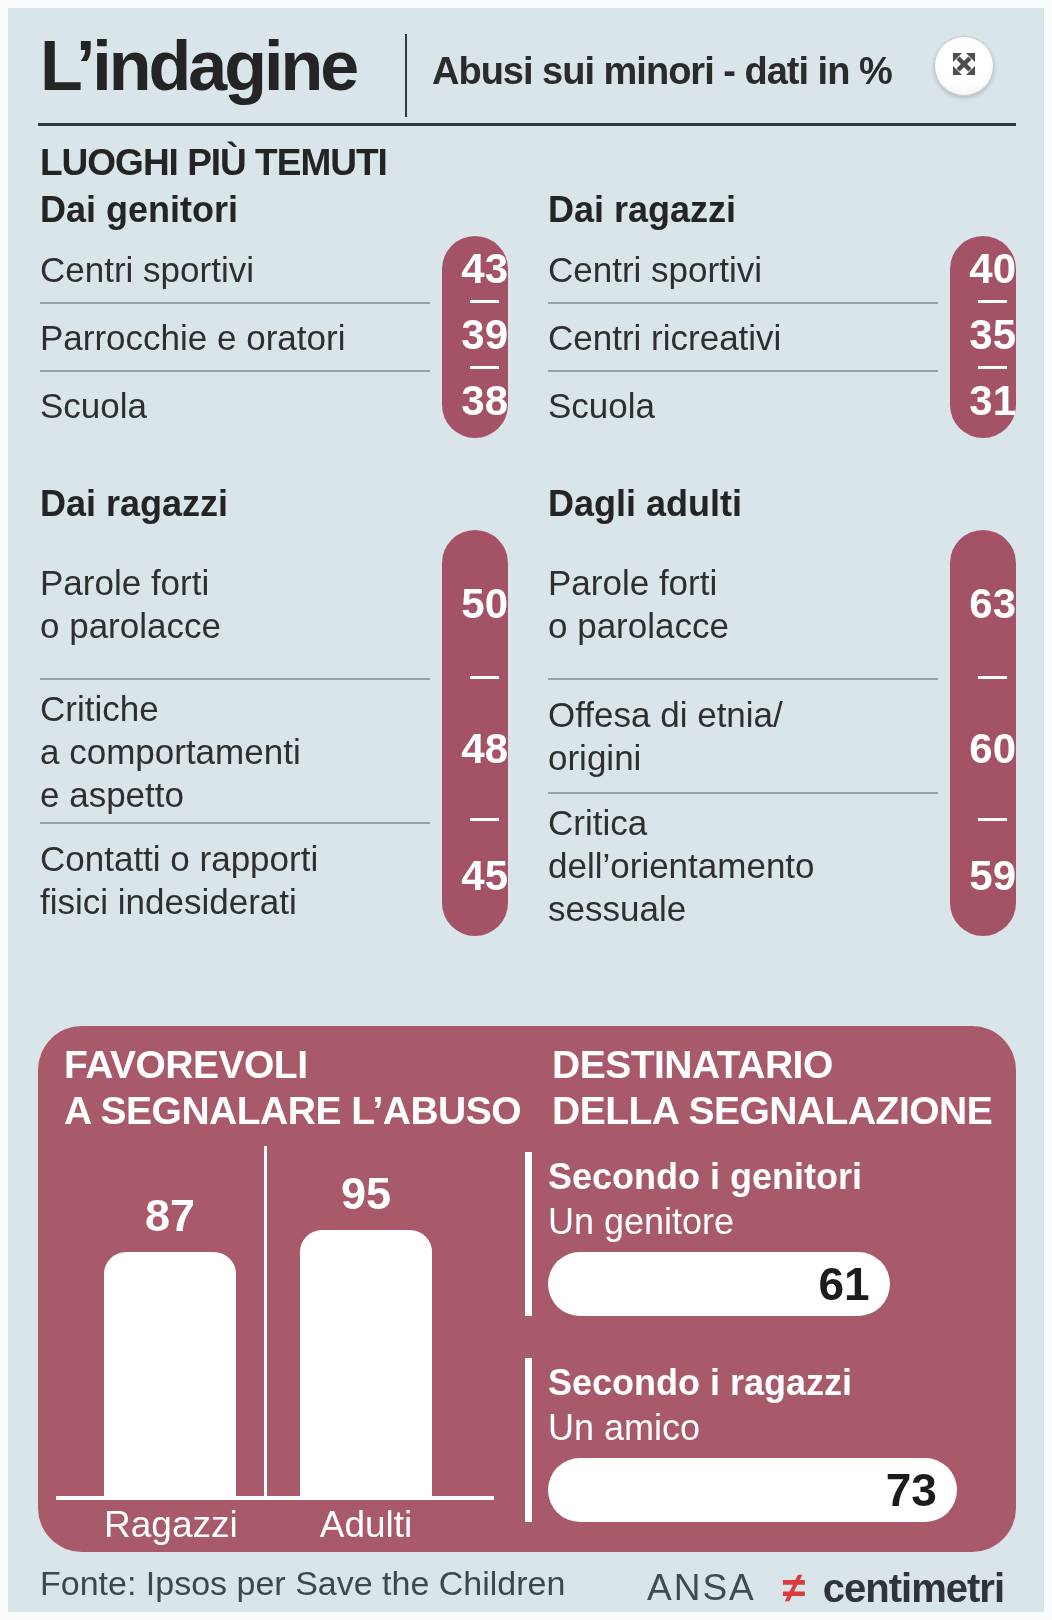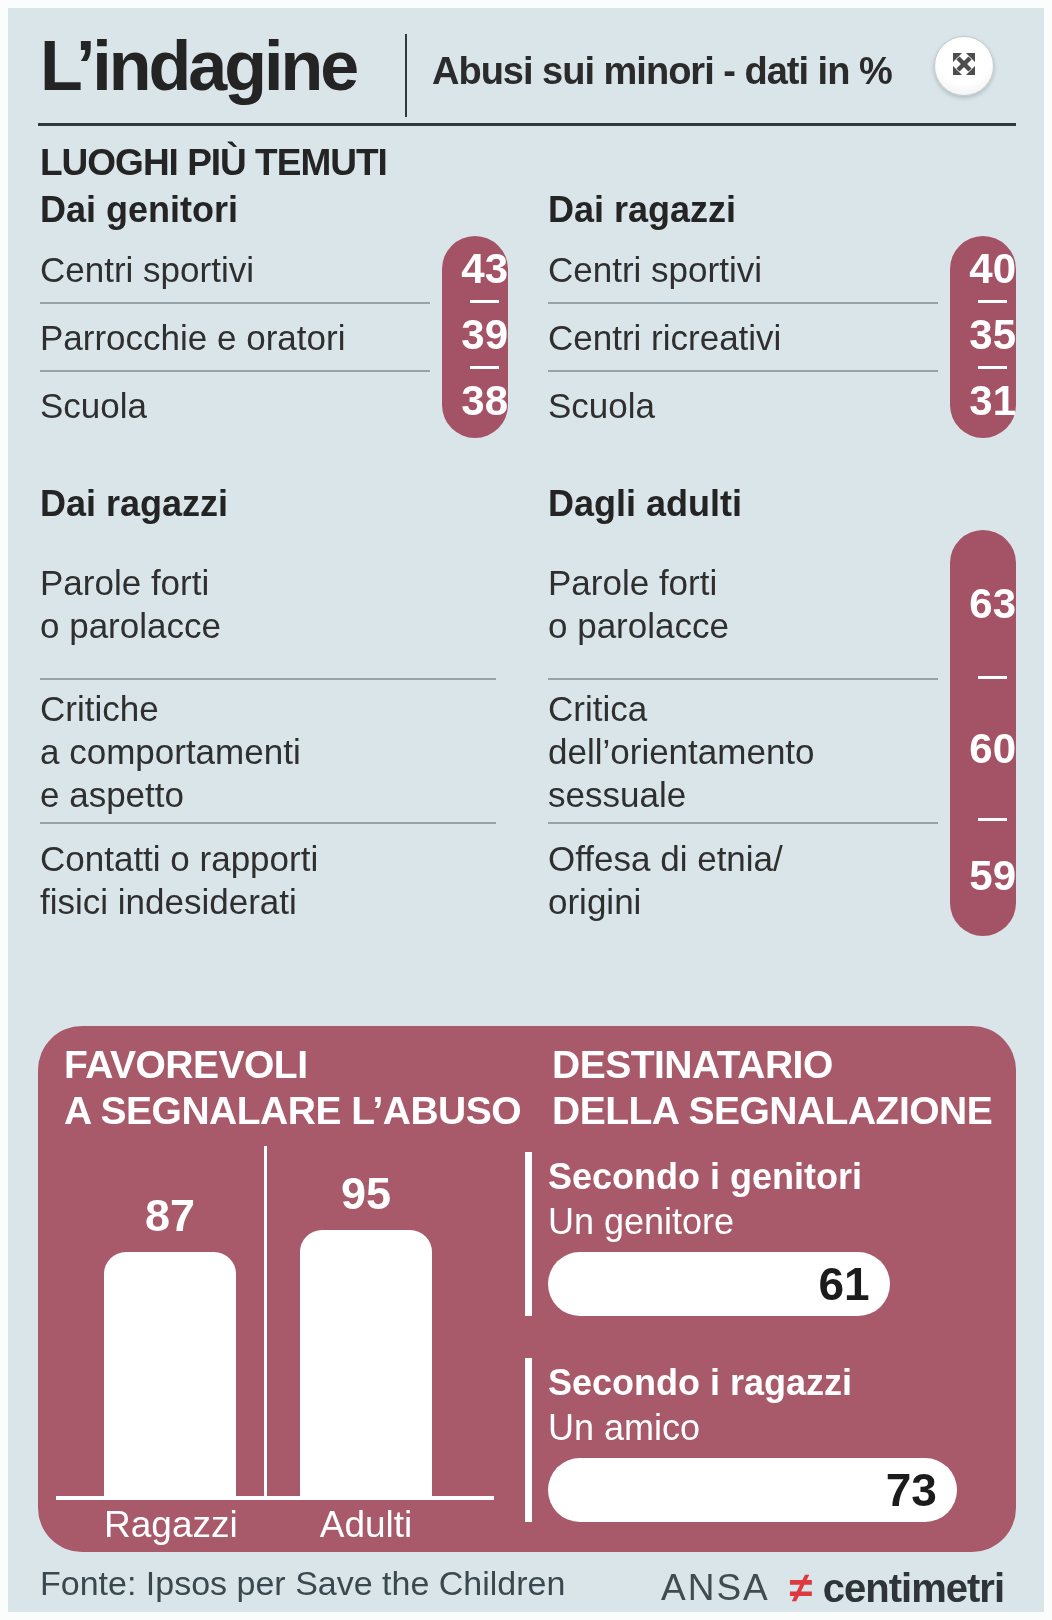--- a/index.html
+++ b/index.html
@@ -106,21 +106,21 @@
     font-size:46px;font-weight:bold;color:#1c1c1c;padding-right:20px;box-sizing:border-box;
   }
 
   
   .fonte{
     position:absolute;left:32px;top:1556px;
     font-size:34px;color:#3a4950;
   }
   .logo{
     position:absolute;right:40px;top:1556px;
-    display:flex;align-items:center;gap:11px;
+    display:flex;align-items:center;gap:18px;
   }
   .logo-ansa{font-size:37px;color:#414b52;letter-spacing:2px;}
   .logo-sym{font-size:42px;font-weight:bold;font-style:italic;color:#dd3a3f;margin-left:8px;}
   .logo-brand{font-size:40px;font-weight:bold;letter-spacing:-1px;color:#2e3438;}
 </style>
 </head>
 <body>
 
 <div class="canvas">
 
@@ -206,38 +206,43 @@
             <div class="lrow r2">
                 <span class="prelines">Critiche
 a comportamenti
 e aspetto</span>
               </div>
             <div class="lrow r3">
                 <span class="prelines">Contatti o rapporti
 fisici indesiderati</span>
               </div>
           </div>
+          <div class="pillcol">
+            <div class="seg r1">50</div>
+            <div class="seg r2">48</div>
+            <div class="seg r3">45</div>
+          </div>
         </div>
       </div>
       <div class="col">
         <div class="subhead">Dagli adulti</div>
         <div class="stat-table">
           <div class="labels">
             <div class="lrow r1">
                 <span class="prelines">Parole forti
 o parolacce</span>
+              </div>
+            <div class="lrow r3">
+                <span class="prelines">Offesa di etnia/
+origini</span>
               </div>
             <div class="lrow r2">
                 <span class="prelines">Critica
 dell’orientamento
 sessuale</span>
-              </div>
-            <div class="lrow r3">
-                <span class="prelines">Offesa di etnia/
-origini</span>
               </div>
           </div>
           <div class="pillcol">
             <div class="seg r1">63</div>
             <div class="seg r2">60</div>
             <div class="seg r3">59</div>
           </div>
         </div>
       </div>
     </div>

